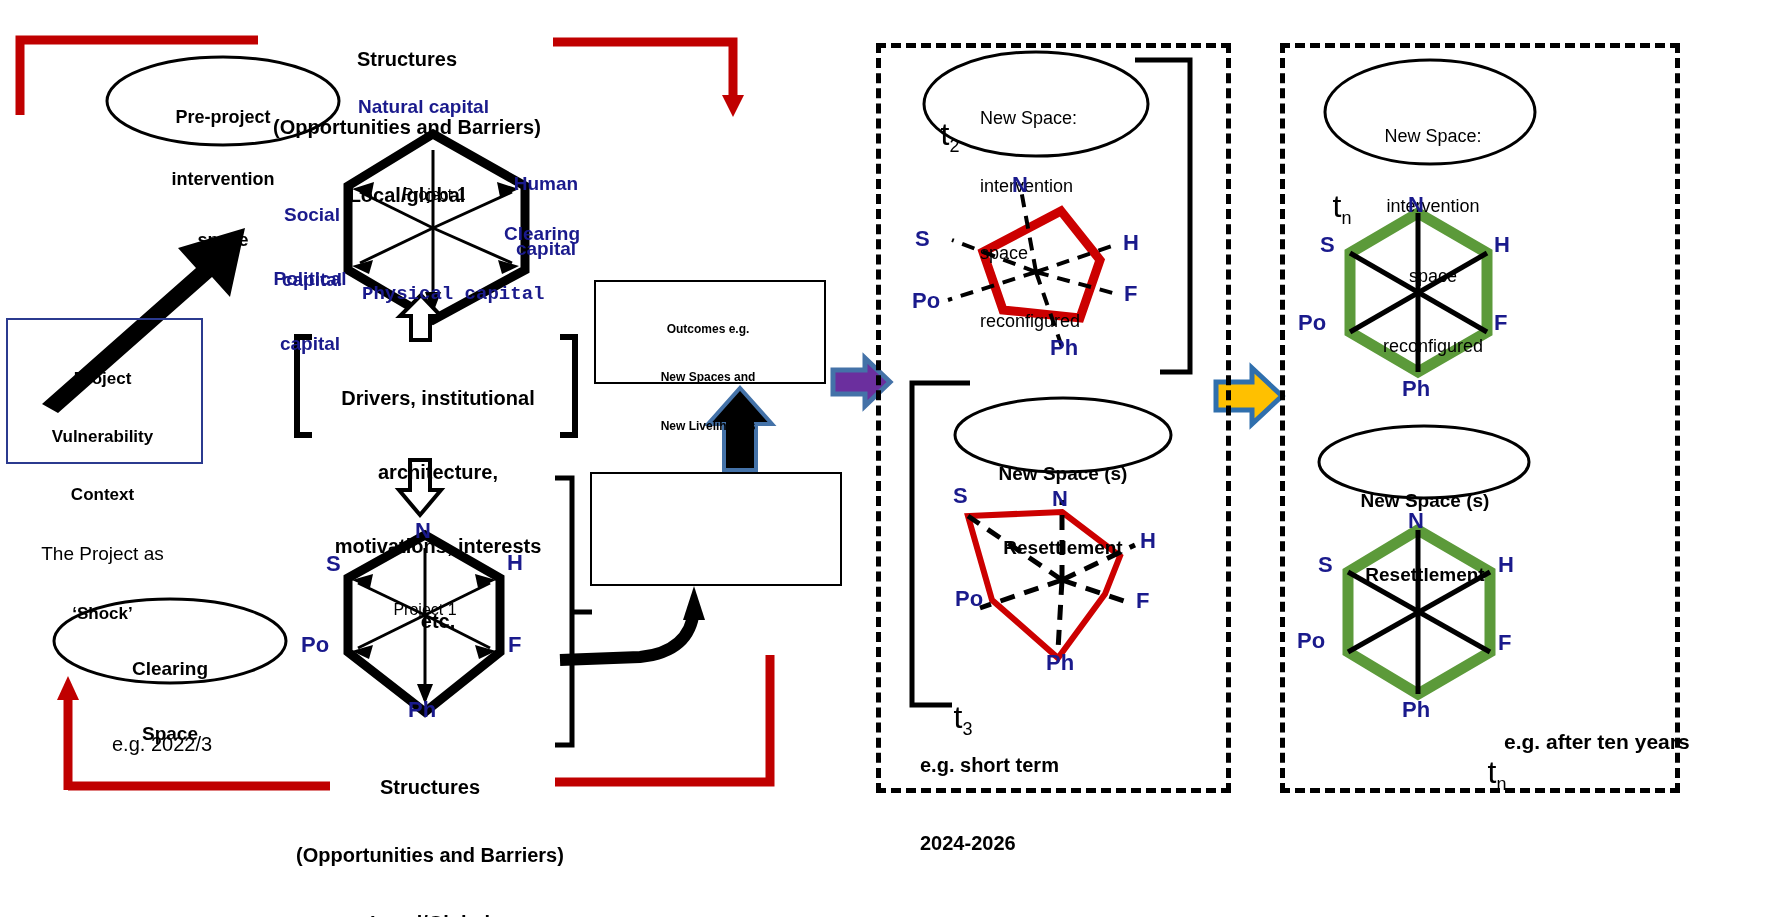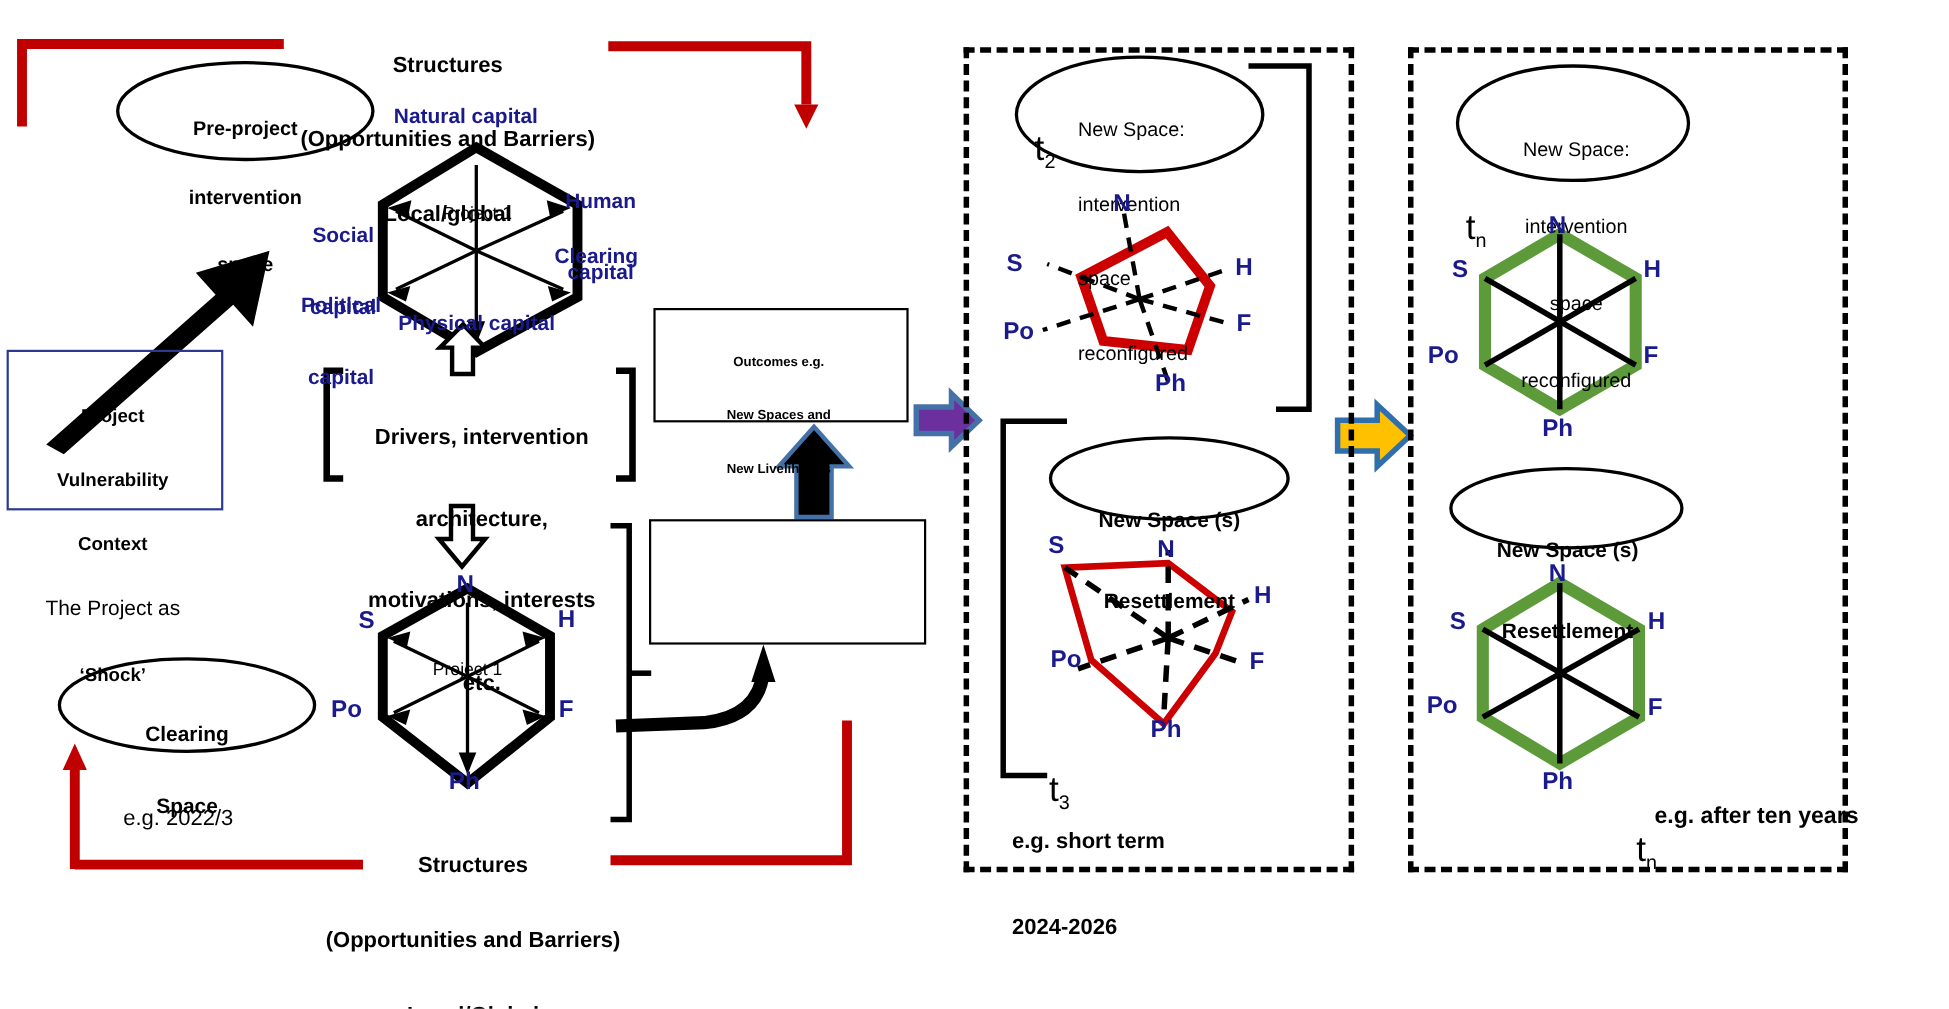--- a/index.html
+++ b/index.html
@@ -206,33 +206,33 @@
     <div style="font-size:19px;">The Project as</div>
     <div class="bold" style="font-size:17px;">‘Shock’</div>
   </div>
 
   <div class="txt blue" style="left:358px;top:96px;font-size:19px;">Natural capital</div>
   <div class="txt blue ctr" style="left:500px;top:130px;width:92px;font-size:19px;">
     <div>Human</div>
     <div>capital</div>
   </div>
   <div class="txt blue" style="left:504px;top:223px;font-size:19px;">Clearing</div>
-  <div class="txt blue ctr" style="left:362px;top:284px;width:140px;font-size:19px;">Physical capital</div>
+  <div class="txt blue ctr" style="left:362px;top:284px;width:140px;font-size:19px;font-family:Liberation Mono, monospace;">Physical capital</div>
   <div class="txt blue ctr" style="left:266px;top:225px;width:88px;font-size:19px;">
     <div>Political</div>
     <div>capital</div>
   </div>
   <div class="txt blue ctr" style="left:270px;top:161px;width:84px;font-size:19px;">
     <div>Social</div>
     <div>capital</div>
   </div>
   <div class="txt ctr" style="left:388px;top:186px;width:92px;font-size:16px;">Project 1</div>
 
   <div class="txt bold ctr" style="left:312px;top:336px;width:252px;font-size:20px;line-height:1.24;">
-    <div>Drivers, intervention</div>
+    <div>Drivers, institutional</div>
     <div>architecture,</div>
     <div>motivations, interests</div>
     <div>etc.</div>
   </div>
 
   <div class="txt blue" style="left:415px;top:518px;font-size:22px;">N</div>
   <div class="txt blue" style="left:507px;top:550px;font-size:22px;">H</div>
   <div class="txt blue" style="left:508px;top:632px;font-size:22px;">F</div>
   <div class="txt blue" style="left:408px;top:697px;font-size:22px;">Ph</div>
   <div class="txt blue" style="left:301px;top:632px;font-size:22px;">Po</div>

